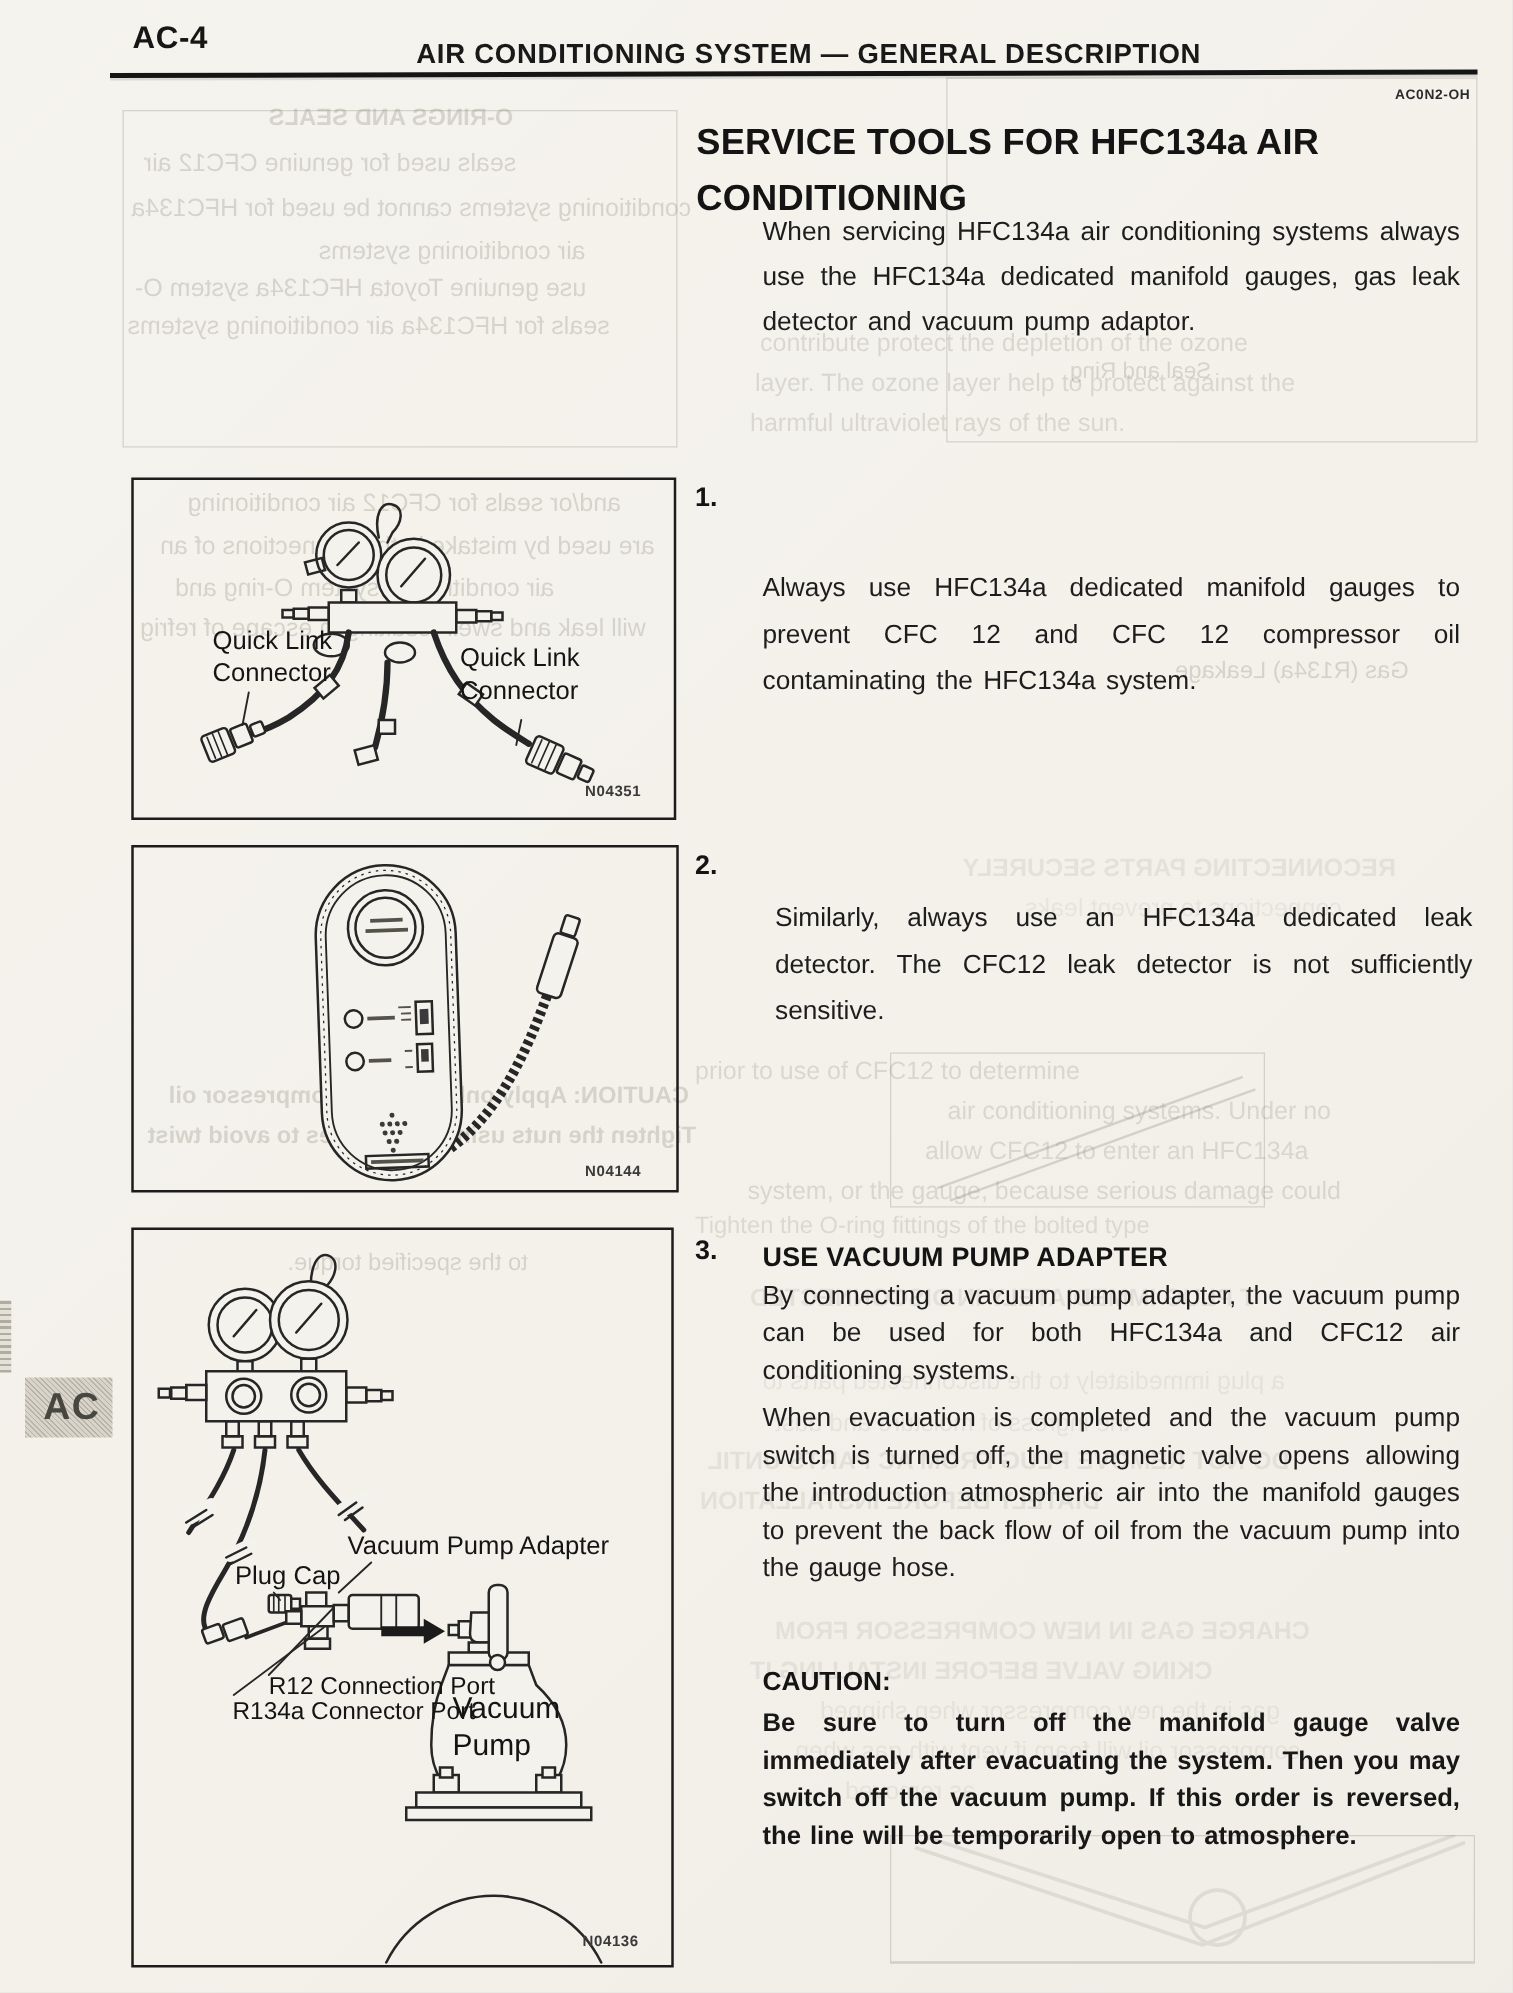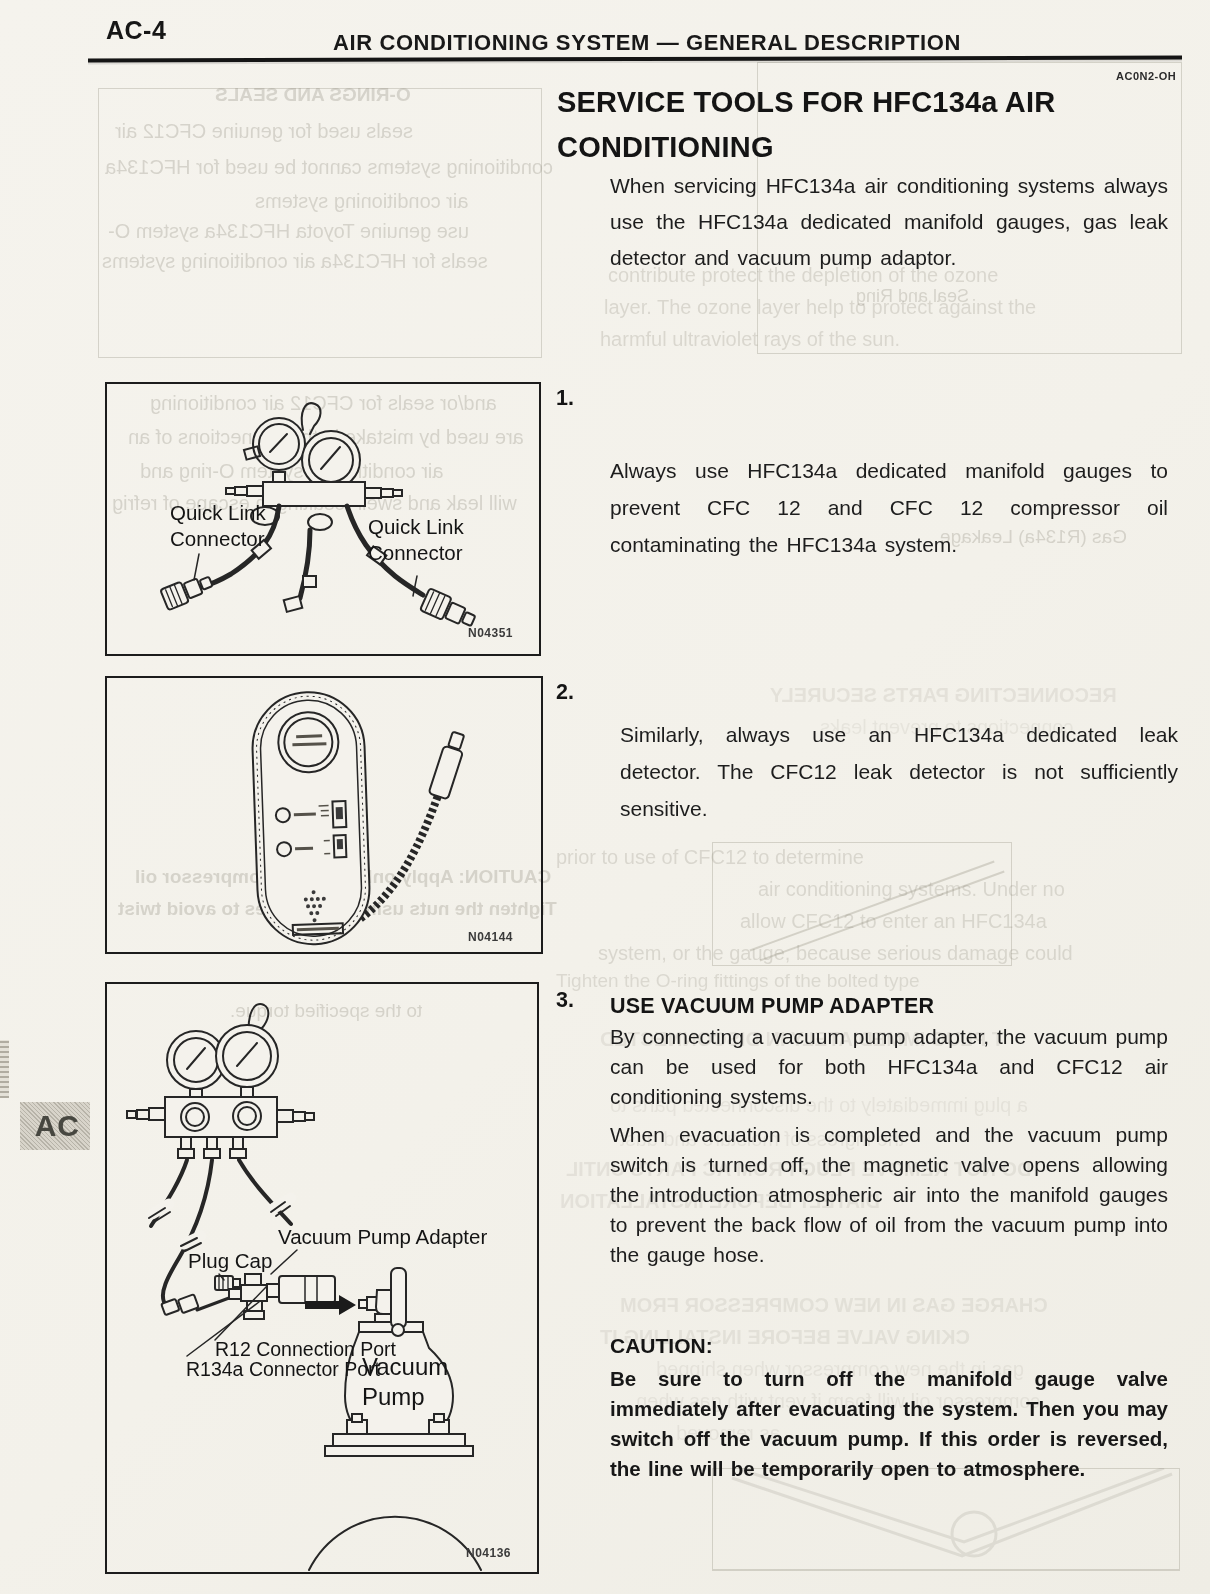--- a/index.html
+++ b/index.html
@@ -12,21 +12,21 @@
     color:#1d1d1d;
     overflow:hidden;
   }
   .abs{position:absolute;}
   
   .pagenum{font-size:25px;font-weight:bold;letter-spacing:.5px;color:#161616;}
   .hdr-title{font-size:22px;font-weight:bold;letter-spacing:.6px;color:#191919;white-space:nowrap;}
   .hdr-rule{height:4px;background:#151515;transform:rotate(-.15deg);box-shadow:0 2px 0 rgba(40,40,40,.12);}
   .doc-code{font-size:11px;font-weight:bold;color:#2b2b2b;letter-spacing:.5px;}
   
-  .big-title{font-size:29px;font-weight:bold;line-height:45px;color:#141414;letter-spacing:.2px;white-space:nowrap;}
+  .big-title{font-size:29px;font-weight:bold;line-height:45px;color:#141414;letter-spacing:.2px;white-space:nowrap;margin-top:12px;}
   .bodyp{font-size:21px;line-height:36px;color:#1d1d1d;text-align:justify;width:558px;word-spacing:2.5px;}
   .sec-num{font-size:21.5px;font-weight:bold;color:#141414;}
   .sec-h{font-size:21.5px;font-weight:bold;line-height:37px;color:#141414;white-space:nowrap;letter-spacing:.2px;}
   .caution-h{font-size:21px;font-weight:bold;color:#141414;}
   .caution-b{font-size:20.5px;font-weight:bold;line-height:30px;text-align:justify;width:558px;color:#171717;word-spacing:1.5px;}
   .tight p{margin:0 0 8px 0;line-height:30px;}
   .tight{font-size:21px;text-align:justify;width:558px;word-spacing:2px;color:#1d1d1d;}
   
   .figbox{border:2.5px solid #1c1c1c;background:transparent;}
   .figlabel{font-size:20.5px;line-height:26px;color:#141414;}

